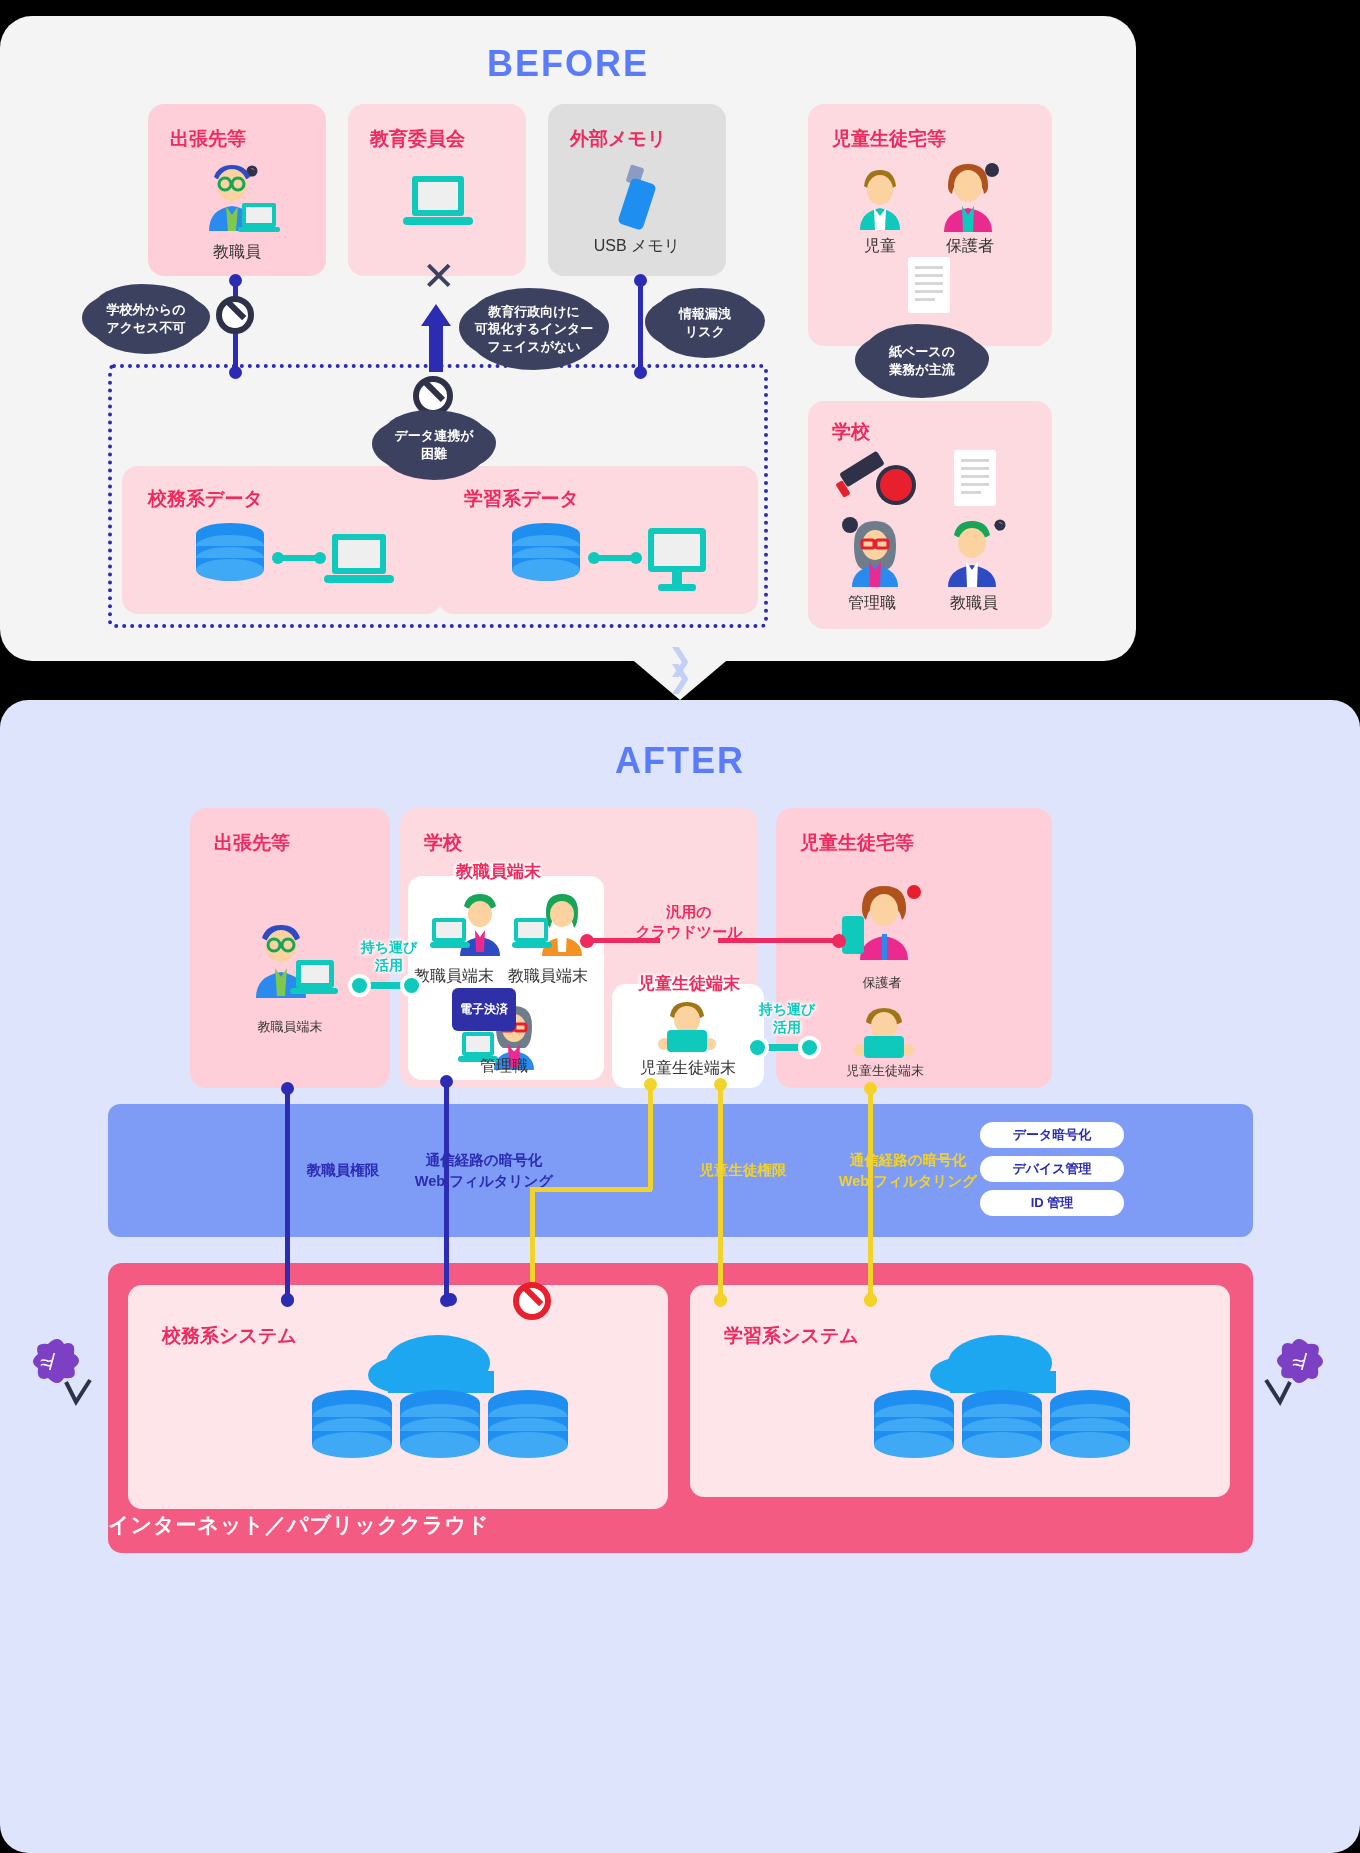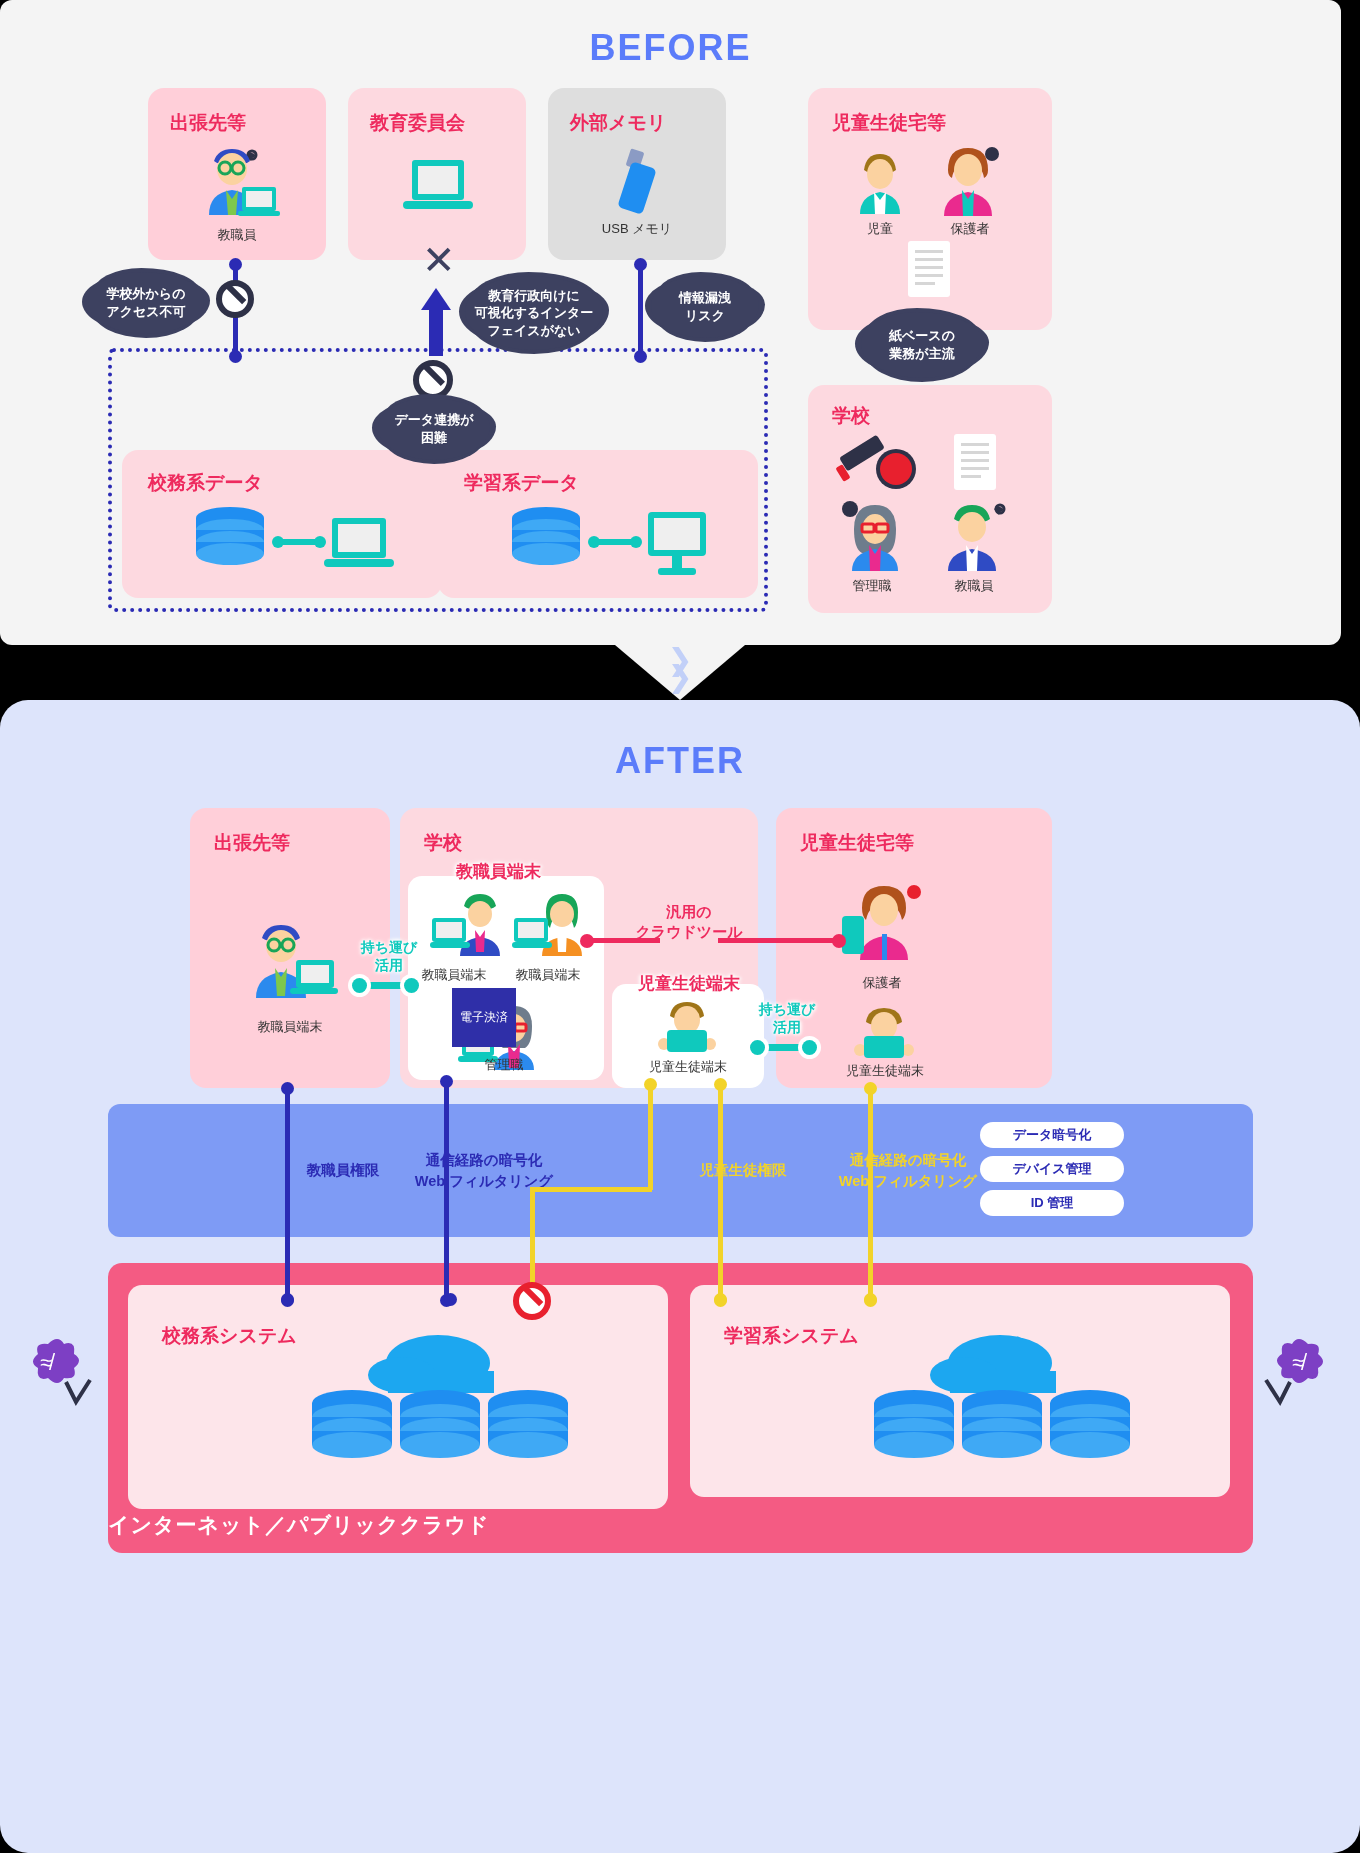--- a/index.html
+++ b/index.html
@@ -6,22 +6,22 @@
   body {
     width: 1360px; height: 1853px;
     background: #000;
     font-family: "Liberation Sans", "DejaVu Sans", sans-serif;
     position: relative;
     overflow: hidden;
   }
 
   
   .section-before {
-    position: absolute; left: 0; top: 0; width: 1341px; height: 645px;
-    background: #f4f4f4; border-radius: 12px;
+    position: absolute; left: 0; top: 16px; width: 1136px; height: 645px;
+    background: #f4f4f4; border-radius: 32px;
   }
   .section-after {
     position: absolute; left: 0; top: 700px; width: 1360px; height: 1153px;
     background: #dde4fb; border-radius: 28px;
   }
   .sec-title {
     position: absolute; width: 100%; text-align: center;
     font-size: 36px; font-weight: bold; color: #5b7cfa; letter-spacing: 2px;
   }
   .chev-wrap {
@@ -40,21 +40,21 @@
     position: absolute; border-radius: 16px;
   }
   .pink { background: #ffcfd9; }
   .pink-lt { background: #fdd9e0; }
   .grey { background: #dedede; }
   .card-title {
     position: absolute; font-size: 19px; font-weight: bold; color: #ee2a5e;
   }
   .card-title.sm { font-size: 17px; }
   .cap {
-    position: absolute; font-size: 13px; color: #333; text-align: center;
+    position: absolute; font-size: 16px; color: #333; text-align: center;
     white-space: nowrap;
   }
   .cap.lg { font-size: 13px; }
 
   
   .bubble {
     position: absolute; background: #3d4160; color: #fff;
     font-size: 13px; font-weight: bold; line-height: 1.35;
     text-align: center; display: flex; align-items: center; justify-content: center;
     padding: 10px 8px;
@@ -360,21 +360,21 @@
       <path d="M34 22 q0-18 16-18 q16 0 16 18 q0 12 -4 16 q-3-14 -12-14 q-9 0 -12 14 q-4-4 -4-16z" fill="#18a558"></path>
       <ellipse cx="50" cy="24" rx="12" ry="13" fill="#fbd2a0"></ellipse>
       <path d="M30 66 q0-16 20-19 q20 3 20 19z" fill="#f59022"></path>
       <path d="M45 40 l5 7 l5-7 l-1 22h-8z" fill="#fff"></path>
       <rect x="2" y="28" width="34" height="24" rx="3" fill="#0fc9bd"></rect>
       <rect x="6" y="32" width="26" height="16" fill="#efefef"></rect>
       <rect x="0" y="52" width="40" height="6" rx="3" fill="#0fc9bd"></rect>
     </svg>
     <div class="cap" style="left:98px; top:158px; width:100px; z-index:4;">教職員端末</div>
 
-    <div style="position:absolute; left:52px; top:180px; z-index:5; background:#2f2fa8; color:#fff; font-size:12px; font-weight:normal; padding:21px 8px; border-radius:0; white-space:nowrap;">電子決済</div>
+    <div style="position:absolute; left:52px; top:180px; z-index:5; background:#2f2fa8; color:#fff; font-size:12px; font-weight:bold; padding:13px 8px; border-radius:6px; white-space:nowrap;">電子決済</div>
     <svg class="svgicon" style="left:50px; top:196px; z-index:4;" width="96" height="68" viewBox="0 0 96 68">
       <path d="M36 6 l10 8 l-4 8z" fill="#2f2fa8"></path>
       <path d="M46 22 q0-20 18-20 q18 0 18 20 q0 18 -7 22 l-22 0 q-7-4 -7-22z" fill="#6e7c8c"></path>
       <ellipse cx="64" cy="24" rx="12" ry="14" fill="#fbd2a0"></ellipse>
       <rect x="52" y="20" width="11" height="7" rx="2" fill="none" stroke="#e8202e" stroke-width="3"></rect>
       <rect x="65" y="20" width="11" height="7" rx="2" fill="none" stroke="#e8202e" stroke-width="3"></rect>
       <path d="M44 66 q0-16 20-19 q20 3 20 19z" fill="#2b8aee"></path>
       <path d="M58 40 l6 8 l6-8 l-1 24h-10z" fill="#ea2a8e"></path>
       <rect x="12" y="28" width="32" height="24" rx="3" fill="#0fc9bd"></rect>
       <rect x="16" y="32" width="24" height="16" fill="#efefef"></rect>

